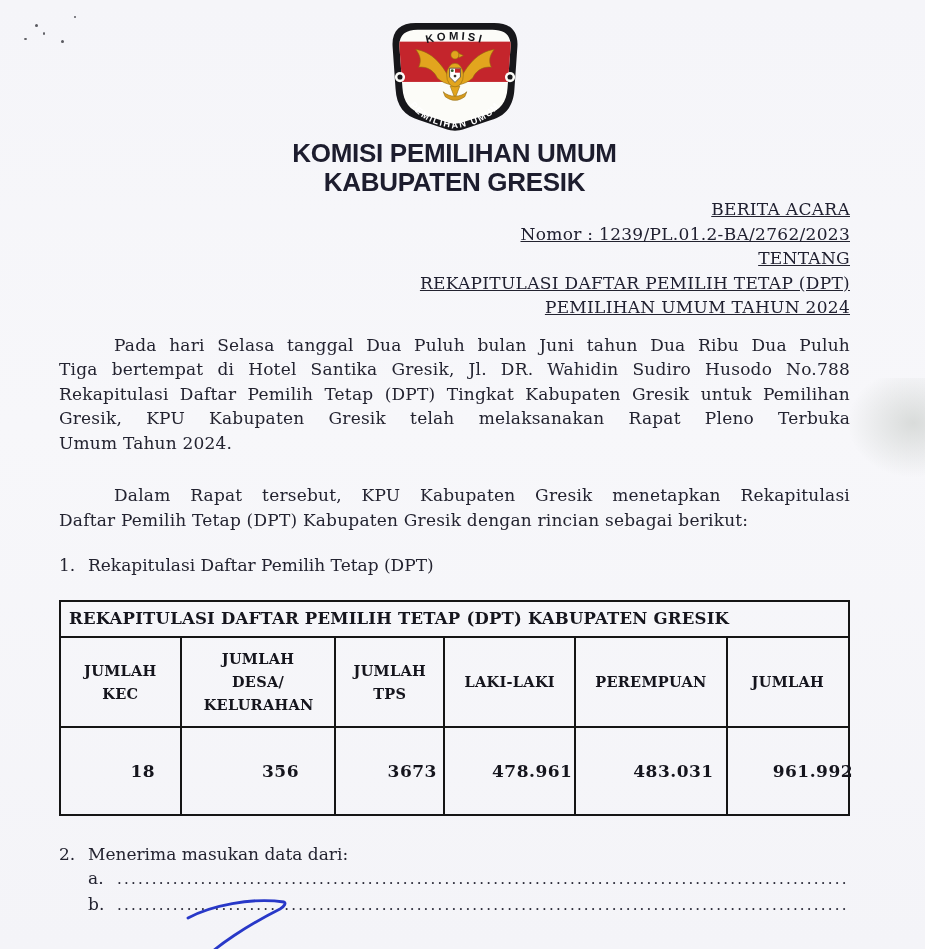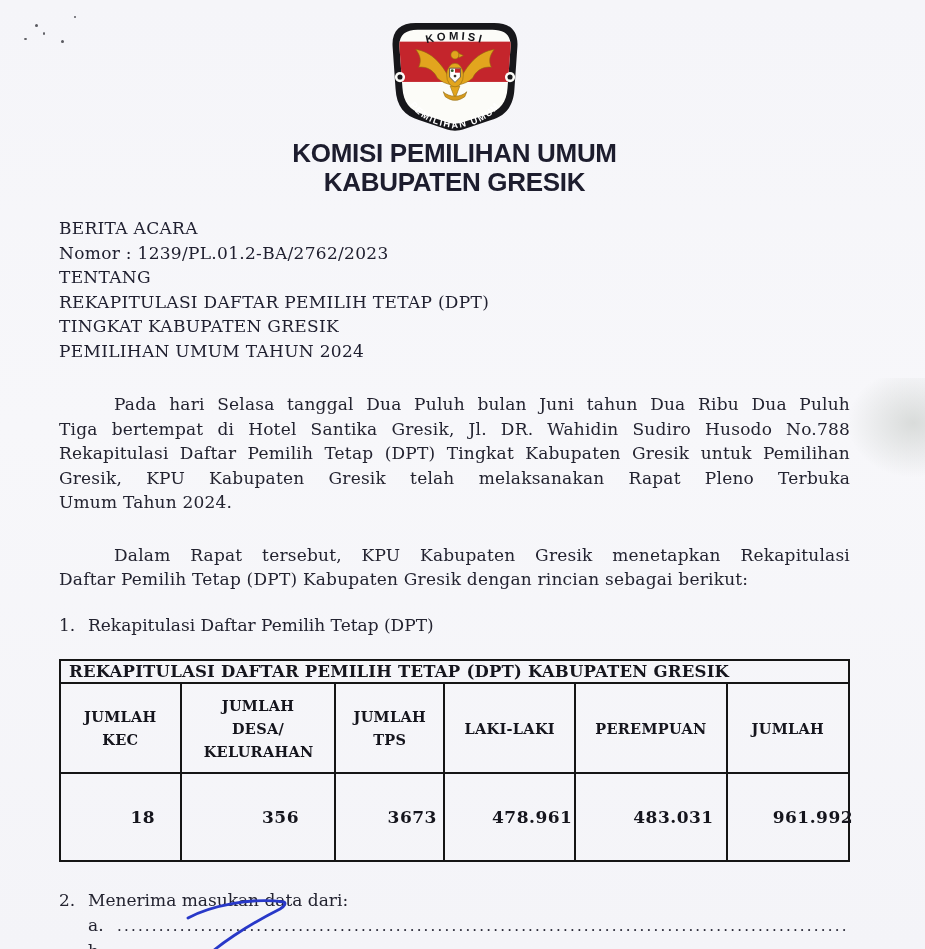--- a/index.html
+++ b/index.html
@@ -22,44 +22,44 @@
     background:radial-gradient(ellipse at 85% 45%, rgba(110,122,106,0.22), rgba(110,122,106,0) 70%);
     pointer-events:none;
   }
 
   
   .logo-wrap { padding-top:21px; text-align:center; }
   .org { text-align:center; font-family:"Liberation Sans", sans-serif; font-weight:600; color:#1d1d2e; }
   .org-line { font-size:26px; line-height:29px; letter-spacing:-0.3px; }
 
   
-  .title-block { margin-top:19px; text-align:left; }
+  .title-block { text-align:right;text-decoration:underline; }
   .tline { font-size:17px; line-height:24.5px; letter-spacing:0.3px; color:#202030; }
 
   
   .para { margin-top:21px; font-size:17px; color:#232330; }
-  .p1 { margin-top:29px; }
+  .p1 { margin-top:13px; }
   .p2 { margin-top:28px; }
   .jline { text-align:justify; text-align-last:justify; line-height:24.5px; letter-spacing:0.2px; }
   .jline.last { text-align-last:left; }
   .jline.indent { padding-left:55px; }
 
   
   .item { display:flex; margin-top:21px; font-size:17px; line-height:24.5px; }
   .item.second { margin-top:26px; }
   .item-num { width:29px; flex:none; }
 
   
   table.dpt {
     margin-top:22px; width:100%; border-collapse:collapse;
     table-layout:fixed; color:#15151d;
   }
   table.dpt td, table.dpt th { border:2px solid #151515; font-weight:bold; }
   .t-title {
-    height:23px; text-align:left; padding:0 4px 0 8px;
+    height:36px; text-align:left; padding:0 4px 0 8px;
     font-size:16.5px; letter-spacing:0.2px; white-space:nowrap; overflow:hidden;
   }
   .t-head th {
     height:90px; font-size:14.5px; line-height:23px;
     text-align:center; vertical-align:middle; padding:0 10px; letter-spacing:0.3px;
   }
   .t-head th.wrap3 { padding:4px 22px; }
   .t-data td {
     height:88px; font-size:17px; text-align:center; vertical-align:middle; letter-spacing:0.5px;padding-left:45px;
   }
@@ -140,21 +140,20 @@
     <div class="org">
       <div class="org-line">KOMISI PEMILIHAN UMUM</div>
       <div class="org-line">KABUPATEN GRESIK</div>
     </div>
 
     <div class="title-block">
       <div class="tline">BERITA ACARA</div>
       <div class="tline">Nomor : 1239/PL.01.2-BA/2762/2023</div>
       <div class="tline">TENTANG</div>
       <div class="tline">REKAPITULASI DAFTAR PEMILIH TETAP (DPT)</div>
-      <div class="tline">TINGKAT KABUPATEN GRESIK</div>
       <div class="tline">PEMILIHAN UMUM TAHUN 2024</div>
     </div>
 
     <div class="para p1">
       <div class="jline indent">Pada hari Selasa tanggal Dua Puluh bulan Juni tahun Dua Ribu Dua Puluh</div>
       <div class="jline">Tiga bertempat di Hotel Santika Gresik, Jl. DR. Wahidin Sudiro Husodo No.788</div>
       <div class="jline">Rekapitulasi Daftar Pemilih Tetap (DPT) Tingkat Kabupaten Gresik untuk Pemilihan</div>
       <div class="jline">Gresik, KPU Kabupaten Gresik telah melaksanakan Rapat Pleno Terbuka</div>
       <div class="jline last">Umum Tahun 2024.</div>
     </div>

